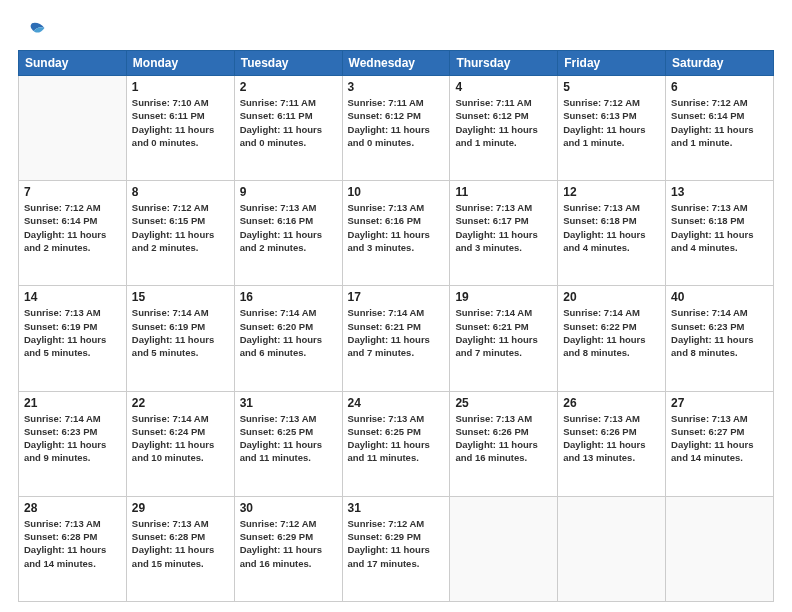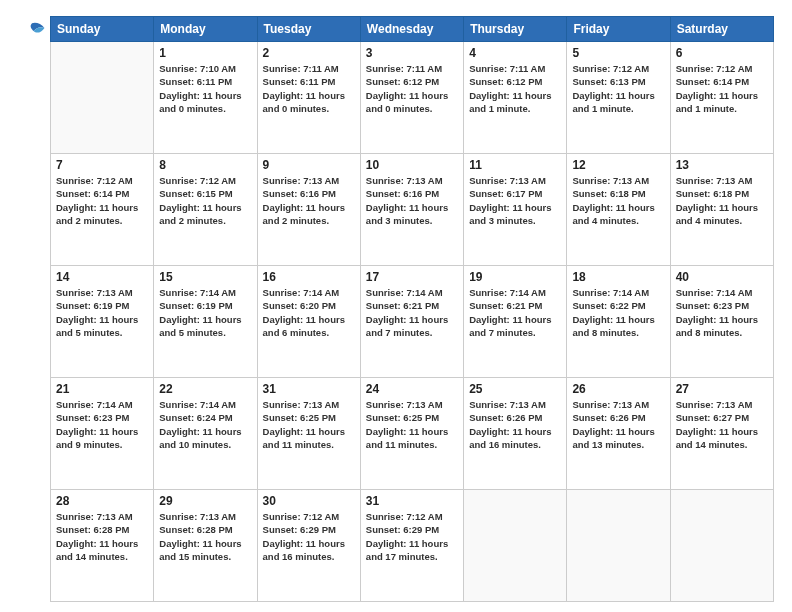--- a/index.html
+++ b/index.html
@@ -9,21 +9,21 @@
       background: #fff;
       font-family: Arial, sans-serif;
       font-size: 11px;
       overflow: hidden;
     }
     .page {
       width: 792px;
       height: 612px;
       padding: 16px 18px 10px 18px;
       display: flex;
-      flex-direction: row;
+      flex-direction: column;
     }
     .header {
       display: flex;
       justify-content: space-between;
       align-items: flex-start;
       margin-bottom: 8px;
     }
     .logo {
       display: flex;
       flex-direction: column;
@@ -277,21 +277,21 @@
           </td>
           <td>
             <span class="day-num">19</span>
             <div class="day-detail">
               <div>Sunrise: 7:14 AM</div>
               <div>Sunset: 6:21 PM</div>
               <div>Daylight: 11 hours and 7 minutes.</div>
             </div>
           </td>
           <td>
-            <span class="day-num">18</span>
+            <span class="day-num">20</span>
             <div class="day-detail">
               <div>Sunrise: 7:14 AM</div>
               <div>Sunset: 6:22 PM</div>
               <div>Daylight: 11 hours and 8 minutes.</div>
             </div>
           </td>
           <td>
             <span class="day-num">40</span>
             <div class="day-detail">
               <div>Sunrise: 7:14 AM</div>

